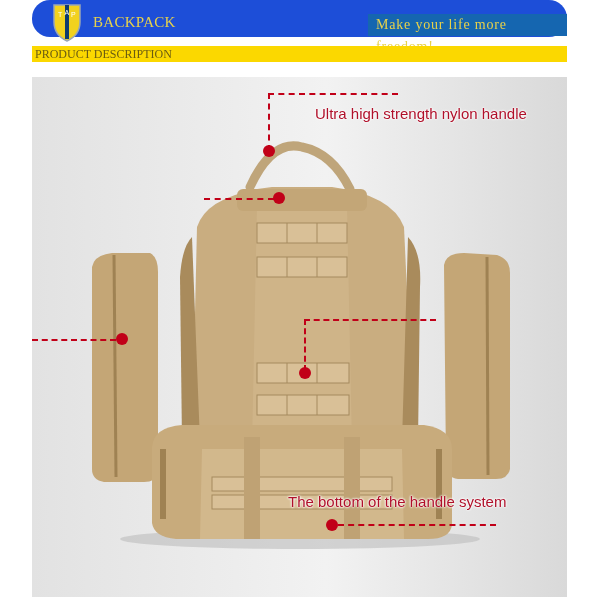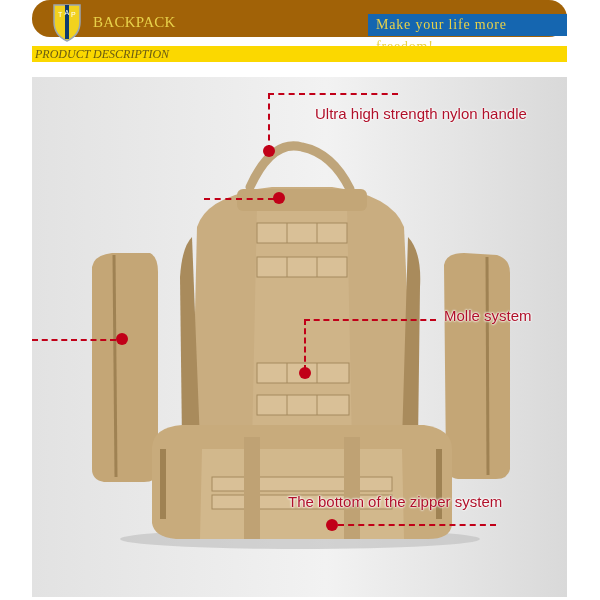--- a/index.html
+++ b/index.html
@@ -1,23 +1,23 @@
 <!DOCTYPE html>
 <html><head>
 <meta charset="utf-8">
 <style>
   html, body { margin:0; padding:0; }
   body { width:600px; height:600px; background:#ffffff; position:relative; overflow:hidden; font-family:"Liberation Sans", sans-serif; }
   .frame { position:absolute; left:32px; top:0; width:535px; height:597px; overflow:hidden; }
-  .header { position:absolute; left:0; top:0; width:535px; height:37px; background:#a16207;border-radius:18px; }
+  .header { position:absolute; left:0; top:0; width:535px; height:37px; background:#1d4ed8;border-radius:18px; }
   .logo { position:absolute; left:20px; top:2px; width:30px; height:40px; }
   .brand { position:absolute; left:61px; top:14px; font-family:"Liberation Serif", serif; font-size:15px; color:#e8d24a; letter-spacing:0.3px; }
   .slogan { position:absolute; left:336px; top:14px; height:22px; line-height:22px; padding:0 8px; background:#1566b0; color:#e8d24a; font-family:"Liberation Serif", serif; font-size:14px; letter-spacing:0.8px; }
   .yband { position:absolute; left:0; top:46px; width:535px; height:16px; background:#fbd800; }
-  .yband span { position:absolute; left:3px; top:1px; font-family:"Liberation Serif", serif; font-size:12px; color:#6a5c12; letter-spacing:0;font-style:italic; }
+  .yband span { position:absolute; left:3px; top:1px; font-family:"Liberation Serif", serif; font-size:12px; color:#6a5c12; letter-spacing:0; }
   .stage { position:absolute; left:0; top:77px; width:535px; height:535px;
            background:linear-gradient(90deg,#e2e2e2 0%,#efefef 45%,#f2f2f2 55%,#d9d9d9 100%); }
   .pack { position:absolute; }
   .lbl { position:absolute; color:#b0102a; font-size:15px; white-space:nowrap; text-shadow:0 0 2px #fff,0 0 2px #fff,0 0 3px #fff; }
   .dot { position:absolute; width:12px; height:12px; border-radius:50%; background:#c10018; }
   .hdash { position:absolute; height:0; border-top:2px dashed #c10018; }
   .vdash { position:absolute; width:0; border-left:2px dashed #c10018; }
 </style>
 </head>
 <body>
@@ -96,19 +96,18 @@
 
     <div class="hdash" style="left:172px;top:121px;width:70px"></div>
     <div class="dot" style="left:241px;top:115px"></div>
 
     <div class="hdash" style="left:0;top:262px;width:84px"></div>
     <div class="dot" style="left:84px;top:256px"></div>
 
     <div class="hdash" style="left:272px;top:242px;width:132px"></div>
     <div class="vdash" style="left:272px;top:242px;height:52px"></div>
     <div class="dot" style="left:267px;top:290px"></div>
-    <span class="lbl" style="left:412px;top:230px">Molle system</span>
 
-    <span class="lbl" style="left:256px;top:416px">The bottom of the zipper system</span>
+    <span class="lbl" style="left:256px;top:416px">The bottom of the handle system</span>
     <div class="dot" style="left:294px;top:442px"></div>
     <div class="hdash" style="left:306px;top:447px;width:158px"></div>
   </div>
 </div>
 
 </body></html>

